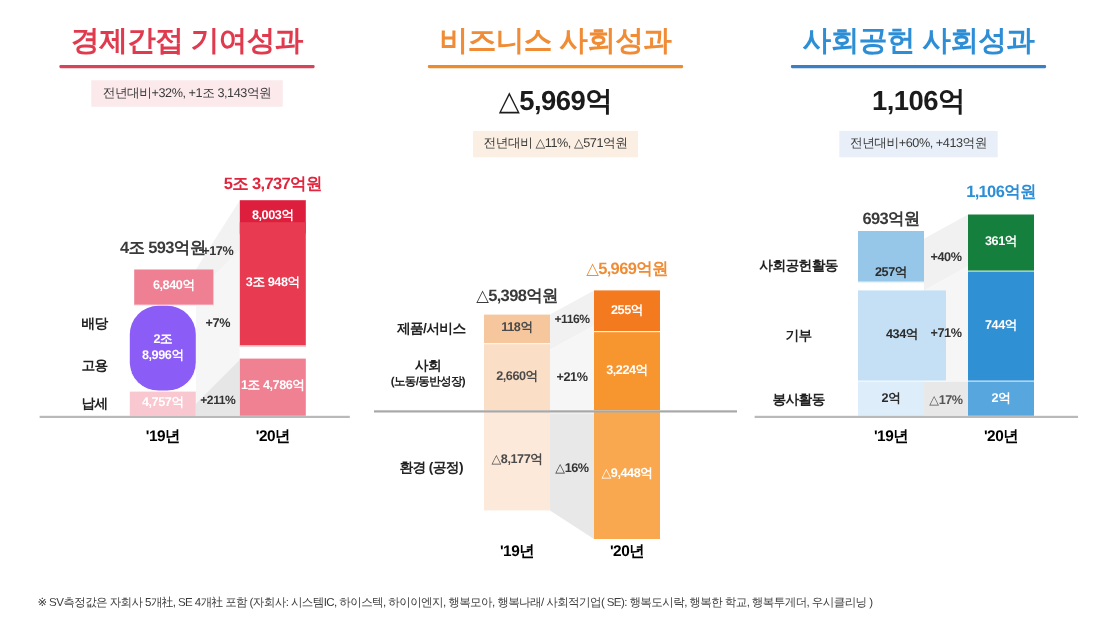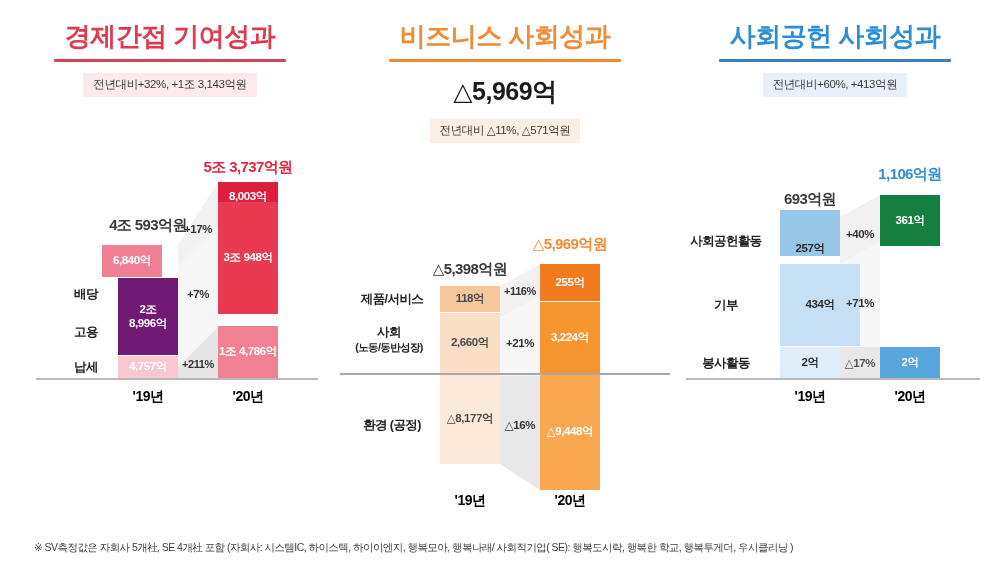--- a/index.html
+++ b/index.html
@@ -91,24 +91,24 @@
     </div>
 
     <div class="chart">
 
       <svg class="conn" style="left:178px;top:182px;width:40px;height:196px;">
         <polygon points="0,63 40,0 40,45 0,85" fill="#f2f2f2"></polygon>
         <polygon points="0,85 40,45 40,145 0,185" fill="#f6f6f6"></polygon>
         <polygon points="0,185 40,145 40,196 0,196" fill="#e6e6e6"></polygon>
       </svg>
 
-      <div class="seg hatch" style="left:102px;top:245px;width:60px;height:33px;background:#ef7f92;color:#fff;border-bottom:1.5px solid #fff;text-align:right;">
+      <div class="seg hatch" style="left:122px;top:245px;width:72px;height:33px;background:#ef7f92;color:#fff;border-bottom:1.5px solid #fff;text-align:right;">
         <span>6,840억</span>
       </div>
-      <div class="seg hatch" style="left:118px;top:278px;width:60px;height:78px;background:#701a75;color:#fff;border-bottom:1.5px solid #fff;line-height:1.15;">
+      <div class="seg hatch" style="left:118px;top:278px;width:60px;height:78px;background:#8b5cf6;color:#fff;border-bottom:1.5px solid #fff;line-height:1.15;border-radius:26px;">
         <span>2조<br>8,996억</span>
       </div>
       <div class="seg hatch" style="left:118px;top:356px;width:60px;height:22px;background:#f9c7cf;color:#fff;">
         <span>4,757억</span>
       </div>
 
       <div class="seg hatch" style="left:218px;top:182px;width:60px;height:31px;background:#dd1f3d;color:#fff;border-bottom:1.5px solid #fff;">
         <span>8,003억</span>
       </div>
       <div class="seg hatch" style="left:218px;top:202px;width:60px;height:113px;background:#e83a51;color:#fff;border-bottom:1.5px solid #fff;">
@@ -186,20 +186,21 @@
 
       <div class="zeroline" style="left:0px;top:373px;width:330px;"></div>
       <div class="yr" style="left:100px;top:492px;width:60px;">'19년</div>
       <div class="yr" style="left:200px;top:492px;width:60px;">'20년</div>
     </div>
   </div>
 
   <div class="panel p3">
     <div class="ptitle">사회공헌 사회성과</div>
     <div class="trule"></div>
+    <div class="pbig">1,106억</div>
     <div class="psubwrap">
       <span class="psub">전년대비+60%, +413억원</span>
     </div>
 
     <div class="chart">
       <svg class="conn" style="left:170px;top:195px;width:40px;height:183px;">
         <polygon points="0,22 40,0 40,47 0,69" fill="#f1f1f1"></polygon>
         <polygon points="0,69 40,47 40,152 0,152" fill="#f6f6f6"></polygon>
         <polygon points="0,152 40,152 40,183 0,183" fill="#e8e8e8"></polygon>
       </svg>
@@ -210,20 +211,23 @@
       <div class="seg hatch" style="left:110px;top:264px;width:80px;height:83px;background:#c5e0f4;color:#2b2b2b;border-bottom:1.5px solid #fff;">
         <span>434억</span>
       </div>
       <div class="seg hatch" style="left:110px;top:347px;width:60px;height:31px;background:#ddedf9;color:#2b2b2b;">
         <span>2억</span>
       </div>
 
       <div class="seg hatch" style="left:210px;top:195px;width:60px;height:52px;background:#15803d;color:#fff;border-bottom:1.5px solid #fff;">
         <span>361억</span>
       </div>
+      <div class="seg hatch" style="left:210px;top:247px;width:60px;height:100px;background:#2f90d4;color:#fff;border-bottom:1.5px solid #fff;">
+        <span>744억</span>
+      </div>
       <div class="seg hatch" style="left:210px;top:347px;width:60px;height:31px;background:#57a6dd;color:#fff;">
         <span>2억</span>
       </div>
 
       <div class="pct" style="left:170px;top:228px;width:40px;">+40%</div>
       <div class="pct" style="left:170px;top:297px;width:40px;">+71%</div>
       <div class="pct" style="left:170px;top:356px;width:40px;color:#555;">△17%</div>
 
       <div class="btot" style="left:70px;top:190px;width:140px;color:#3a3a3a;">693억원</div>
       <div class="btot" style="left:170px;top:165px;width:140px;color:#2d8ed6;">1,106억원</div>

